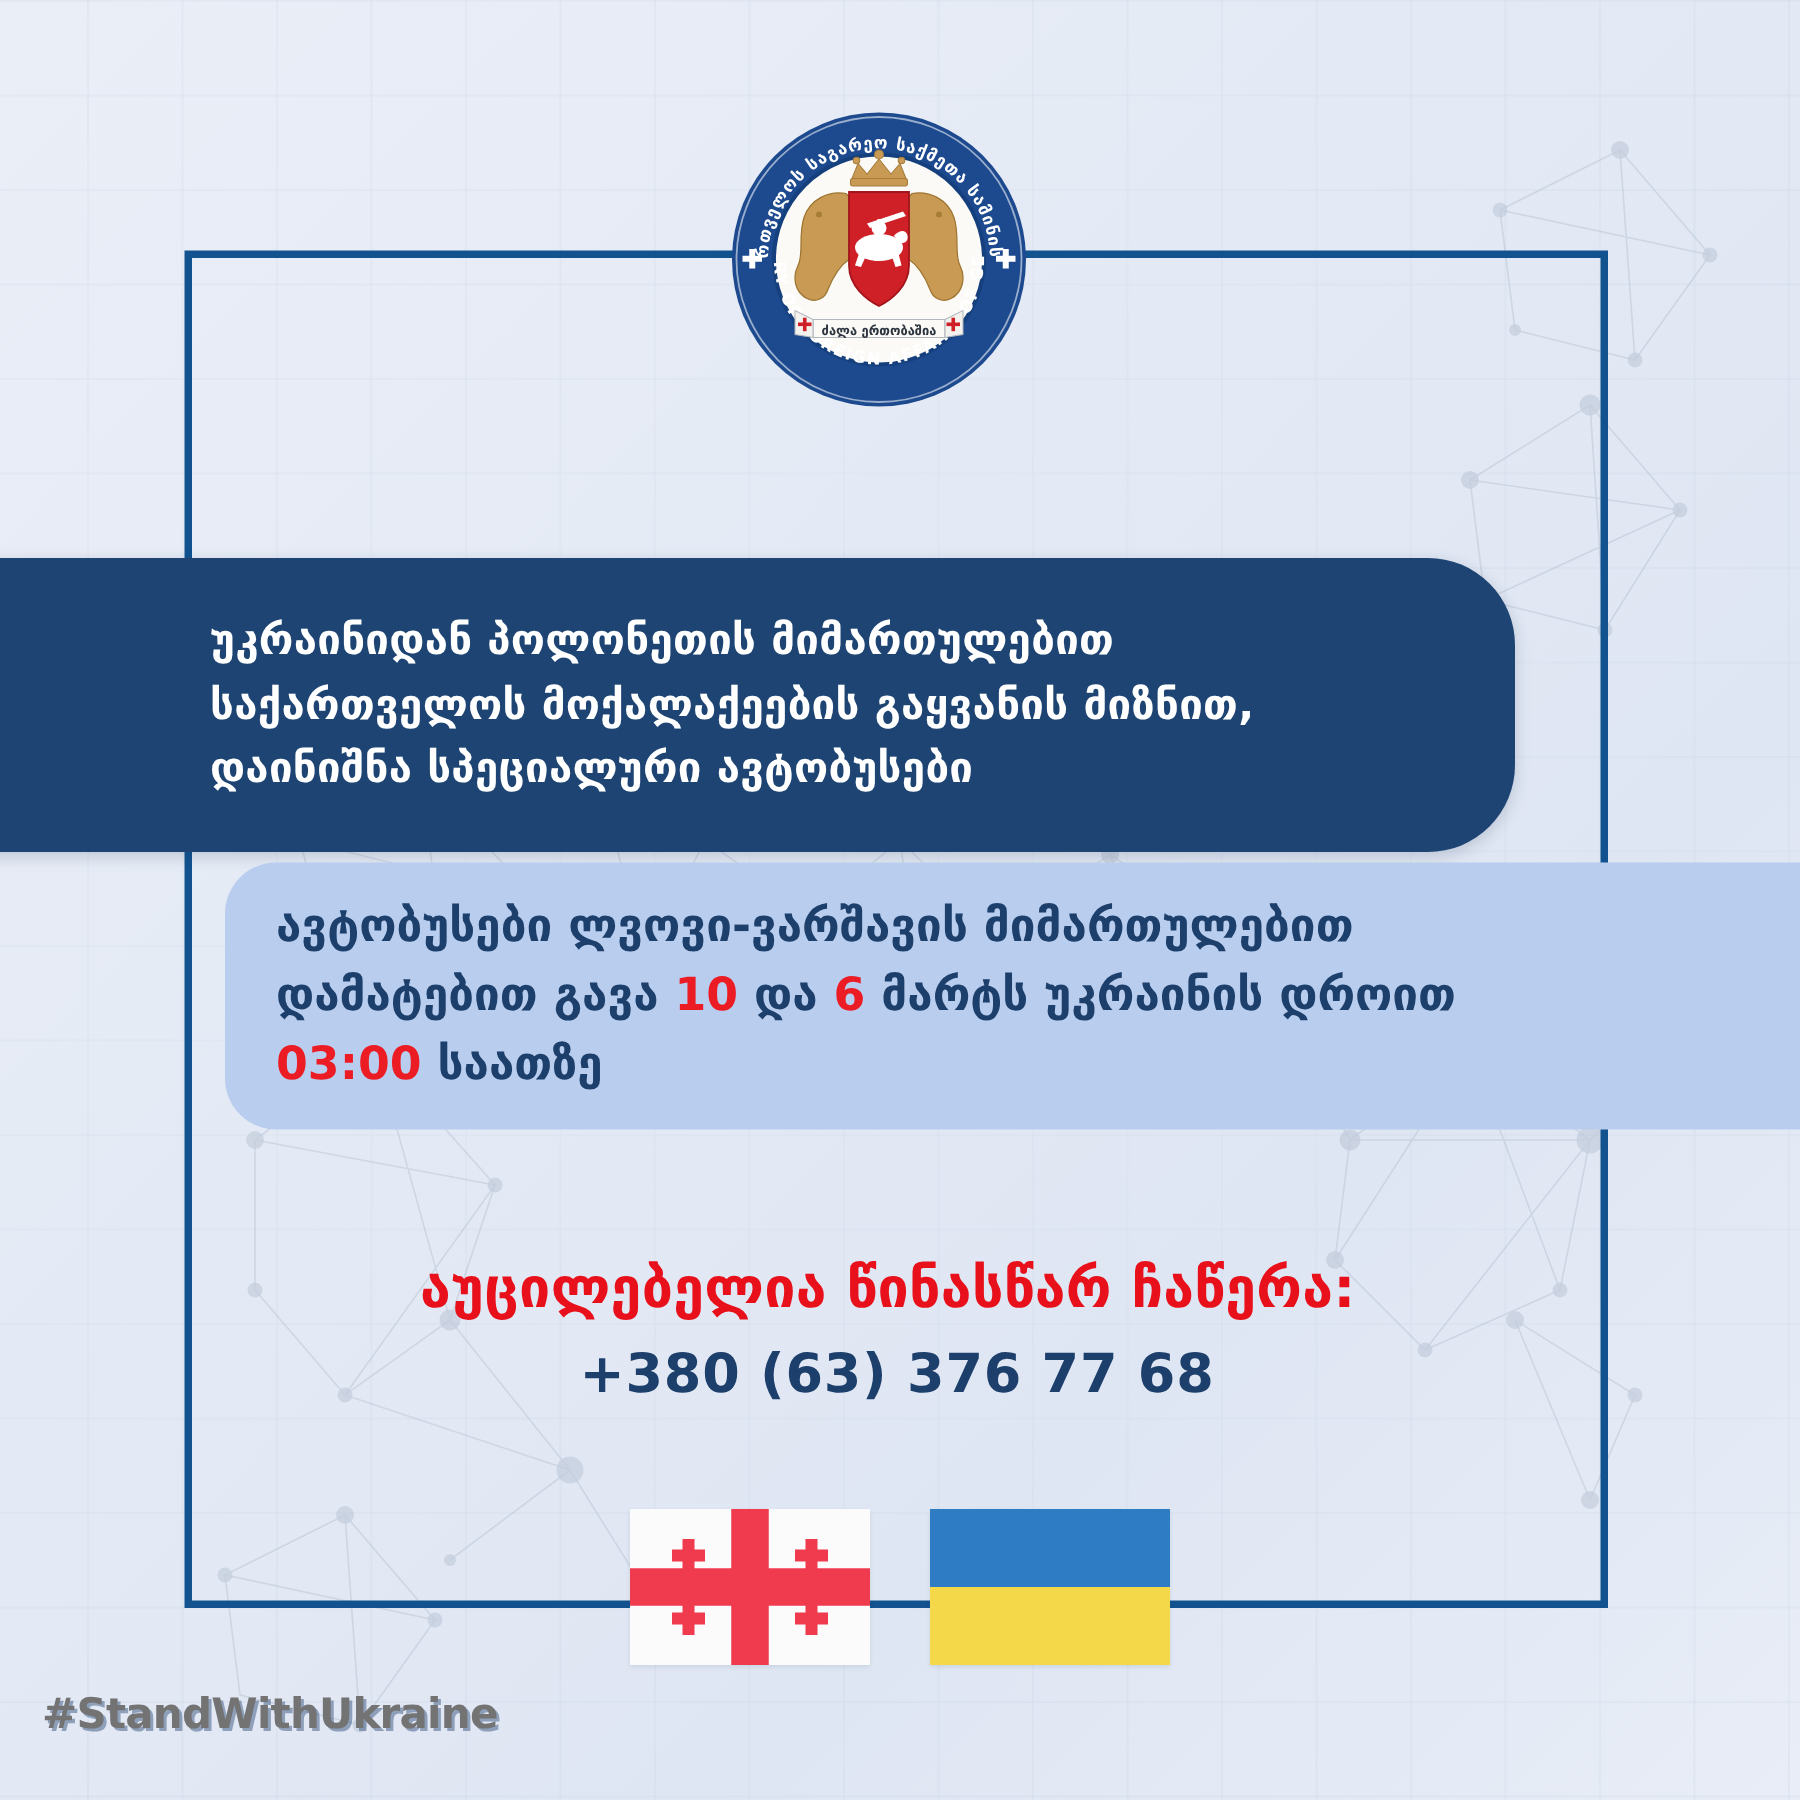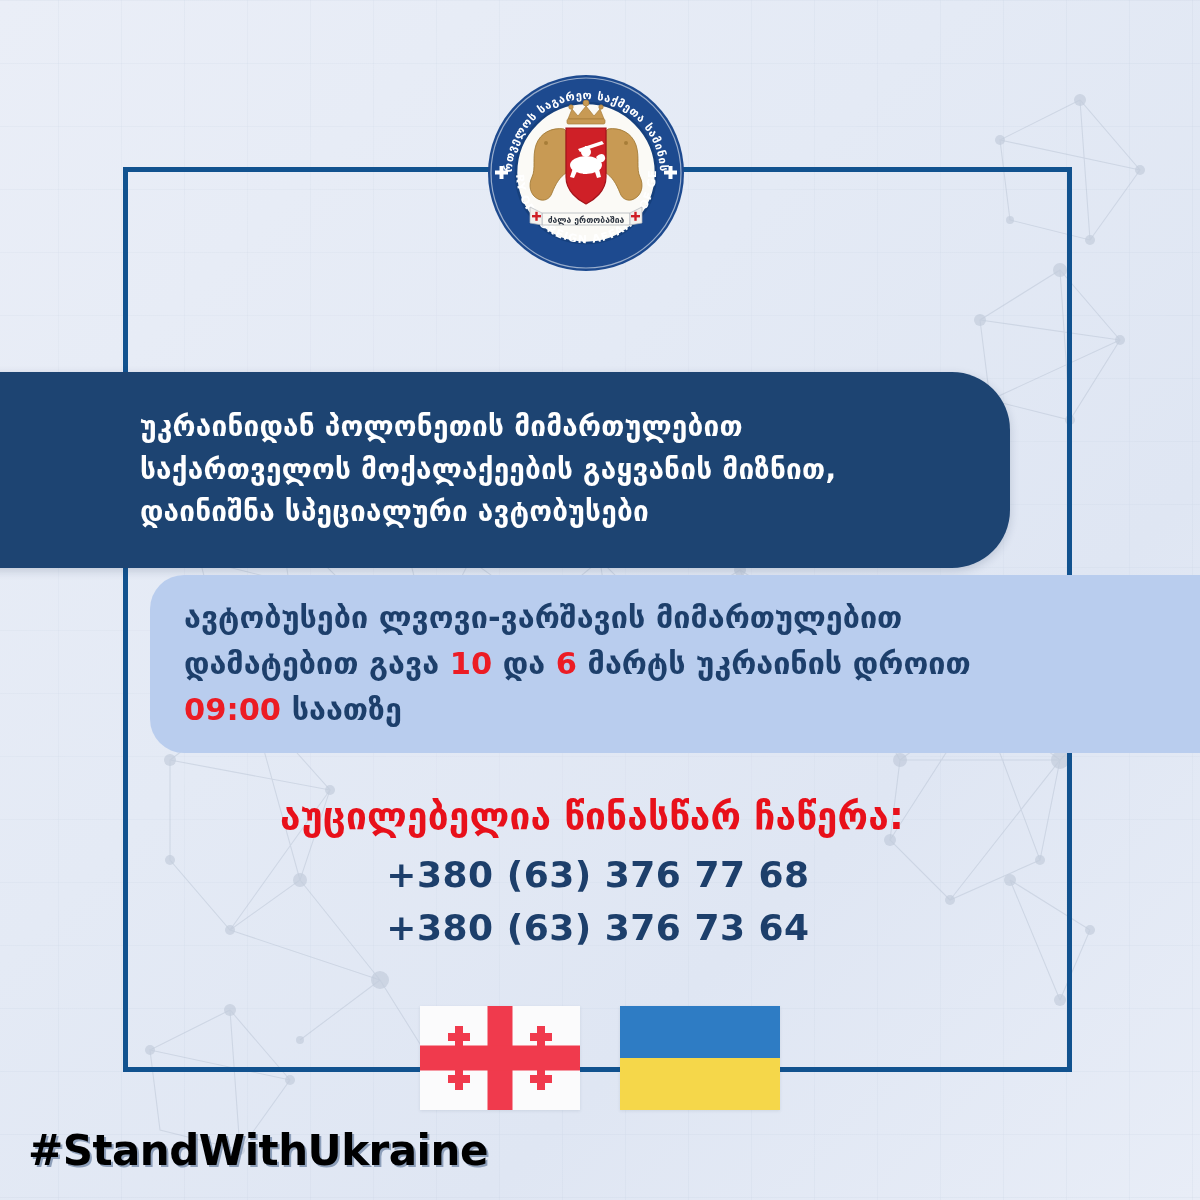--- a/index.html
+++ b/index.html
@@ -105,21 +105,21 @@
   }
   .hl-red {
     color: #ec1c24;
     font-weight: 800;
   }
 
   
   .cta {
     position: absolute;
     left: 0;
-    top: 795px;
+    top: 837px;
     width: 1184px;
     text-align: center;
   }
   .cta-title {
     margin: 0;
     color: #e8101a;
     font-size: 37px;
     font-weight: 800;
     letter-spacing: 0.2px;
   }
@@ -187,22 +187,22 @@
   .ge-bl { left: 22px;  bottom: 14px; }
   .ge-br { right: 22px; bottom: 14px; }
   
   .flag-ua { background: linear-gradient(to bottom, #2e7cc4 0 50%, #f5d74a 50% 100%); }
 
   
   .hashtag {
     position: absolute;
     left: 28px;
     top: 1126px;
-    color: #000000;
-    font-size: 42px;
+    color: #737373;
+    font-size: 28px;
     font-weight: 800;
     letter-spacing: -0.5px;
     text-shadow: 2px 2px 0 rgba(40,70,115,0.45);
     text-align: center;
   }
 </style>
 </head>
 <body>
 
 <div id="poster">
@@ -371,28 +371,27 @@
       </g>
     </svg>
   </div>
 
   <div class="headline-band">
     <p class="headline-text">უკრაინიდან პოლონეთის მიმართულებით საქართველოს მოქალაქეების გაყვანის მიზნით, დაინიშნა სპეციალური ავტობუსები</p>
   </div>
 
   <div class="info-band">
     <p class="info-text">
-      <span>ავტობუსები ლვოვი-ვარშავის მიმართულებით დამატებით გავა </span><span class="hl-red">10</span><span> და </span><span class="hl-red">6</span><span> მარტს უკრაინის დროით </span><span class="hl-red">09:00</span><span> საათზე</span>
+      <span>ავტობუსები ლვოვი-ვარშავის მიმართულებით დამატებით გავა </span><span class="hl-red">10</span><span> და </span><span class="hl-red">6</span><span> მარტს უკრაინის დროით </span><span class="hl-red">03:00</span><span> საათზე</span>
     </p>
   </div>
 
   <div class="cta">
     <p class="cta-title">აუცილებელია წინასწარ ჩაწერა:</p>
     <p class="phone">+380 (63) 376 77 68</p>
-    <p class="phone second">+380 (63) 376 73 64</p>
   </div>
 
   <div class="flags">
     <div class="flag flag-ge">
       <div class="bar-v"></div>
       <div class="bar-h"></div>
       <div class="cross-sm ge-tl"></div>
       <div class="cross-sm ge-tr"></div>
       <div class="cross-sm ge-bl"></div>
       <div class="cross-sm ge-br"></div>

